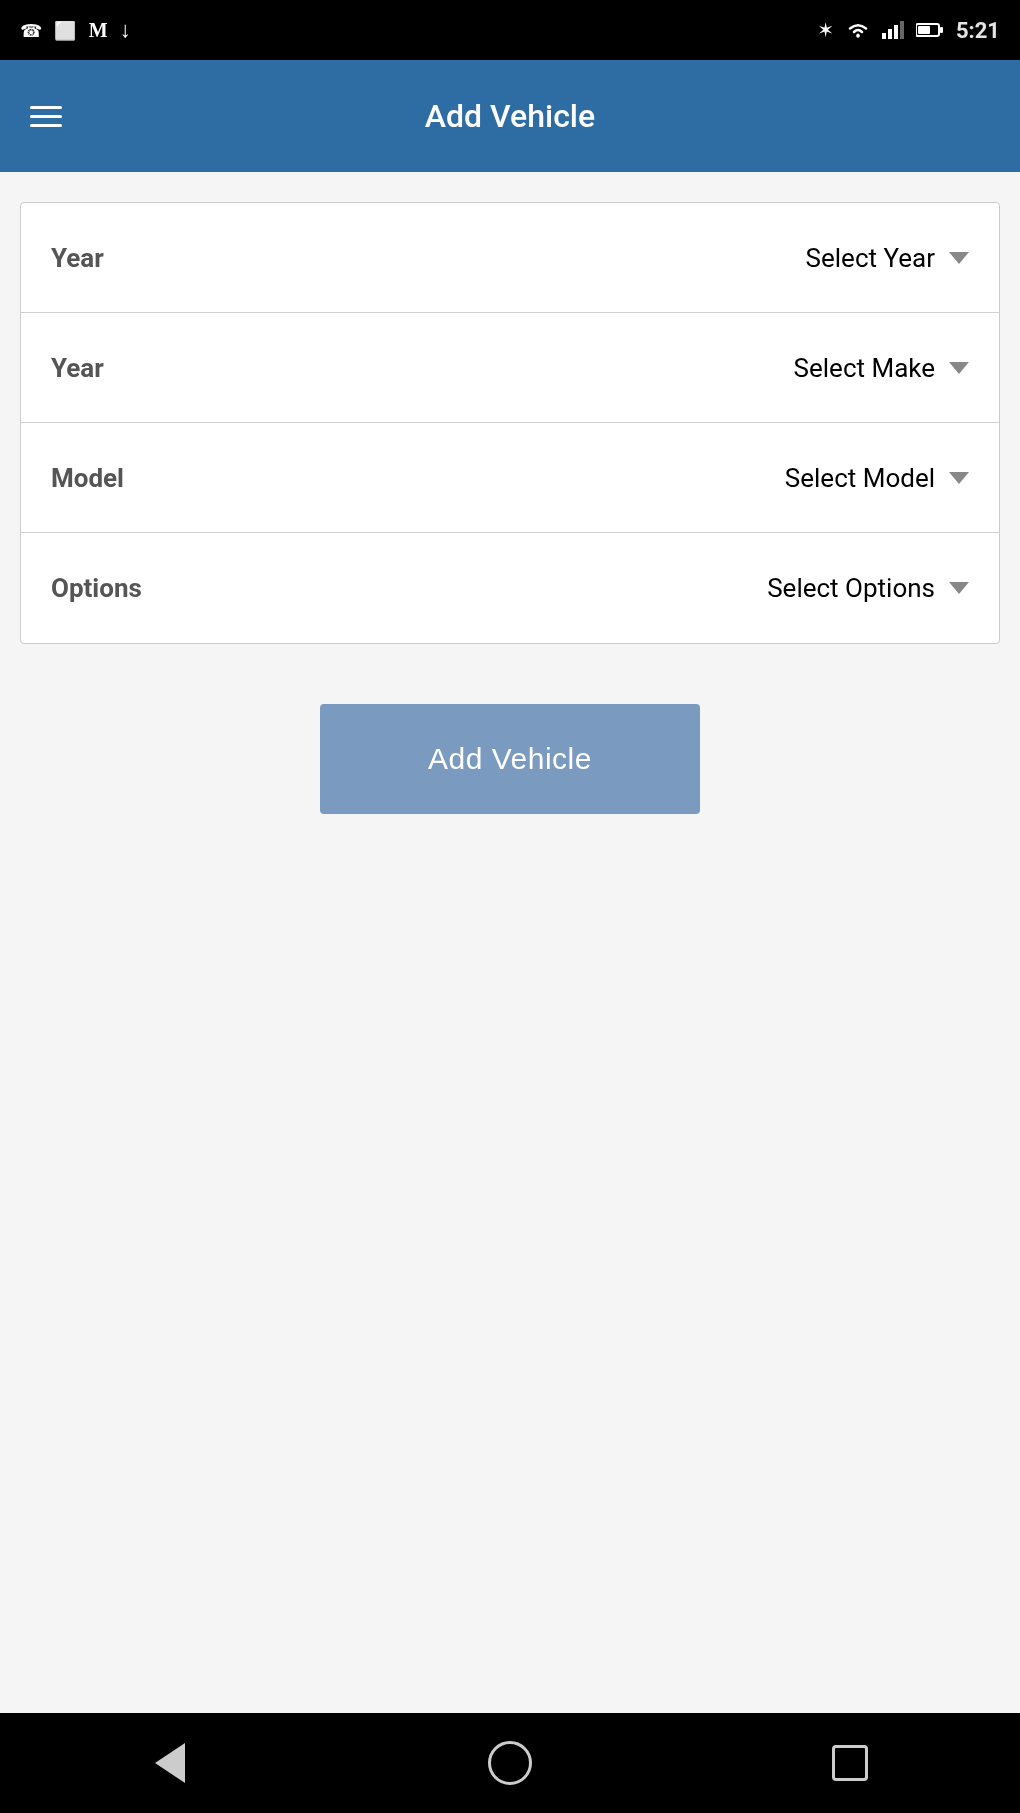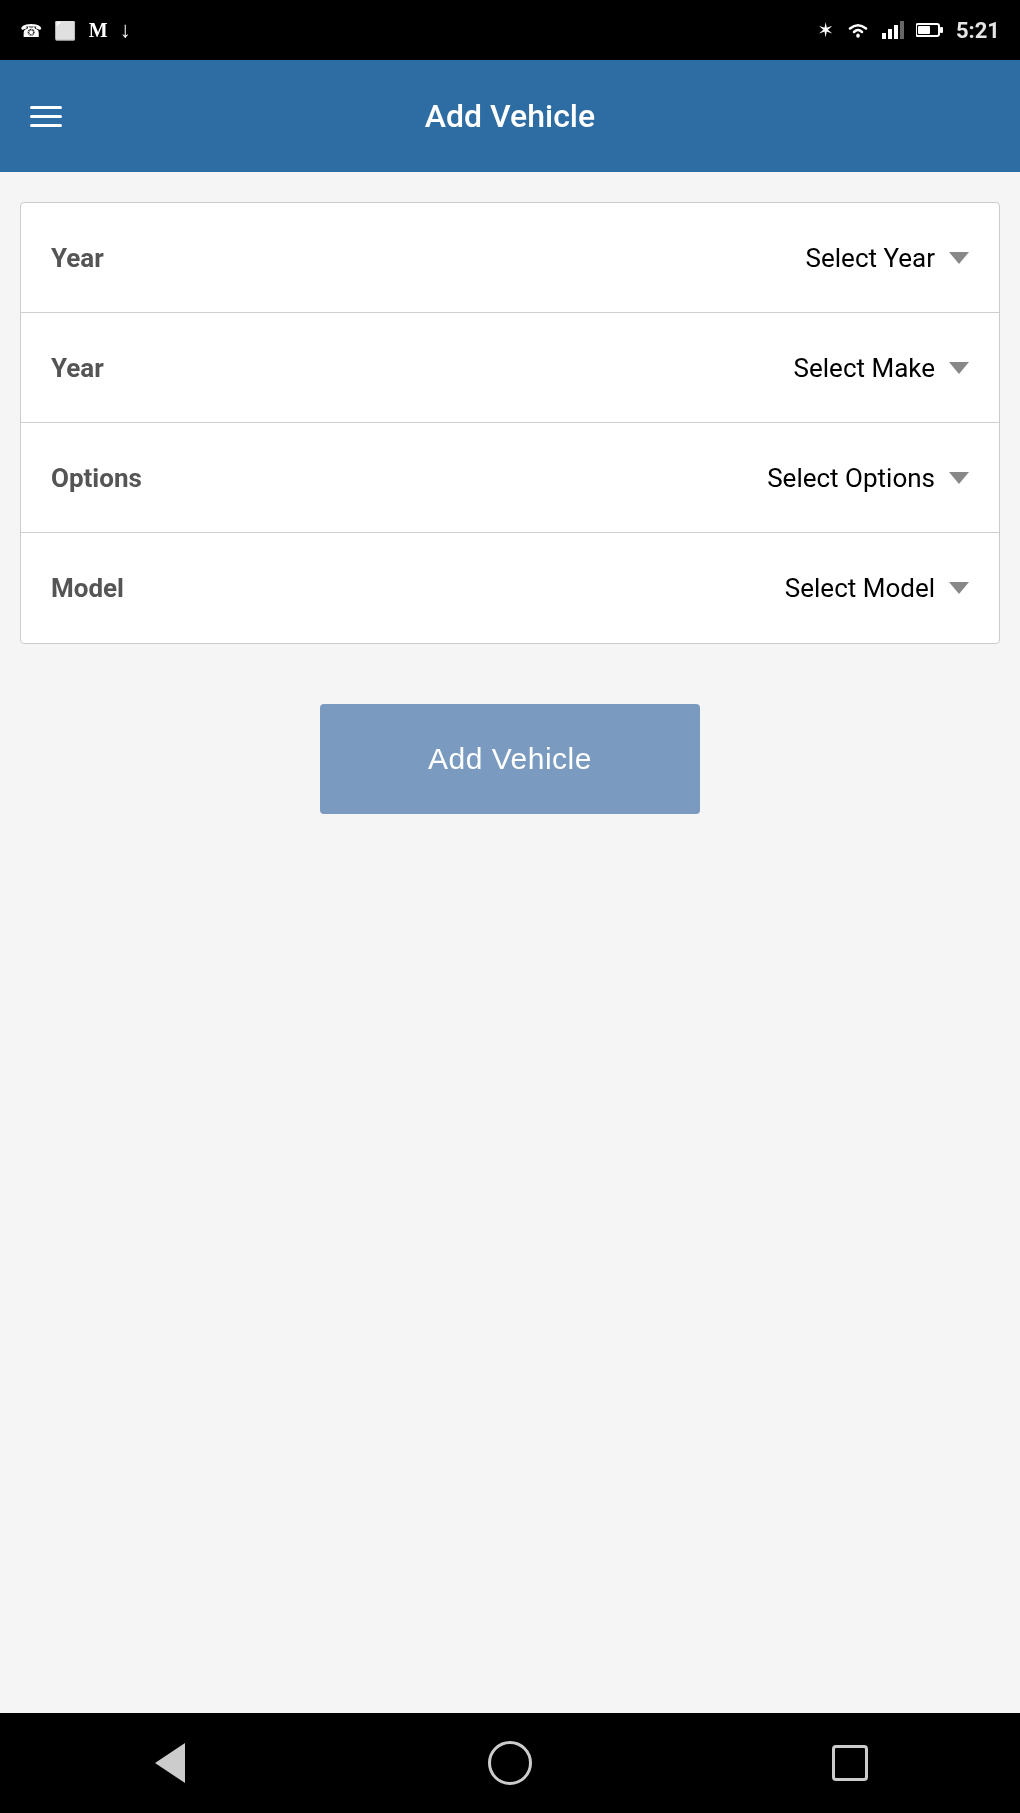--- a/index.html
+++ b/index.html
@@ -272,35 +272,35 @@
 
     <div class="form-row">
       <span class="form-label">Year</span>
       <div class="form-select">
         <span class="form-select-text">Select Make</span>
         <div class="chevron-down-icon"></div>
       </div>
     </div>
 
     <div class="form-row">
+      <span class="form-label">Model</span>
+      <div class="form-select">
+        <span class="form-select-text">Select Model</span>
+        <div class="chevron-down-icon"></div>
+      </div>
+    </div>
+
+    <div class="form-row">
       <span class="form-label">Options</span>
       <div class="form-select">
         <span class="form-select-text">Select Options</span>
         <div class="chevron-down-icon"></div>
       </div>
     </div>
 
-    <div class="form-row">
-      <span class="form-label">Model</span>
-      <div class="form-select">
-        <span class="form-select-text">Select Model</span>
-        <div class="chevron-down-icon"></div>
-      </div>
-    </div>
-
   </div>
 
   <button class="add-vehicle-btn">Add Vehicle</button>
 
   <div class="spacer"></div>
 </div>
 
 <div class="nav-bar">
   <div class="nav-btn">
     <div class="nav-back"></div>

